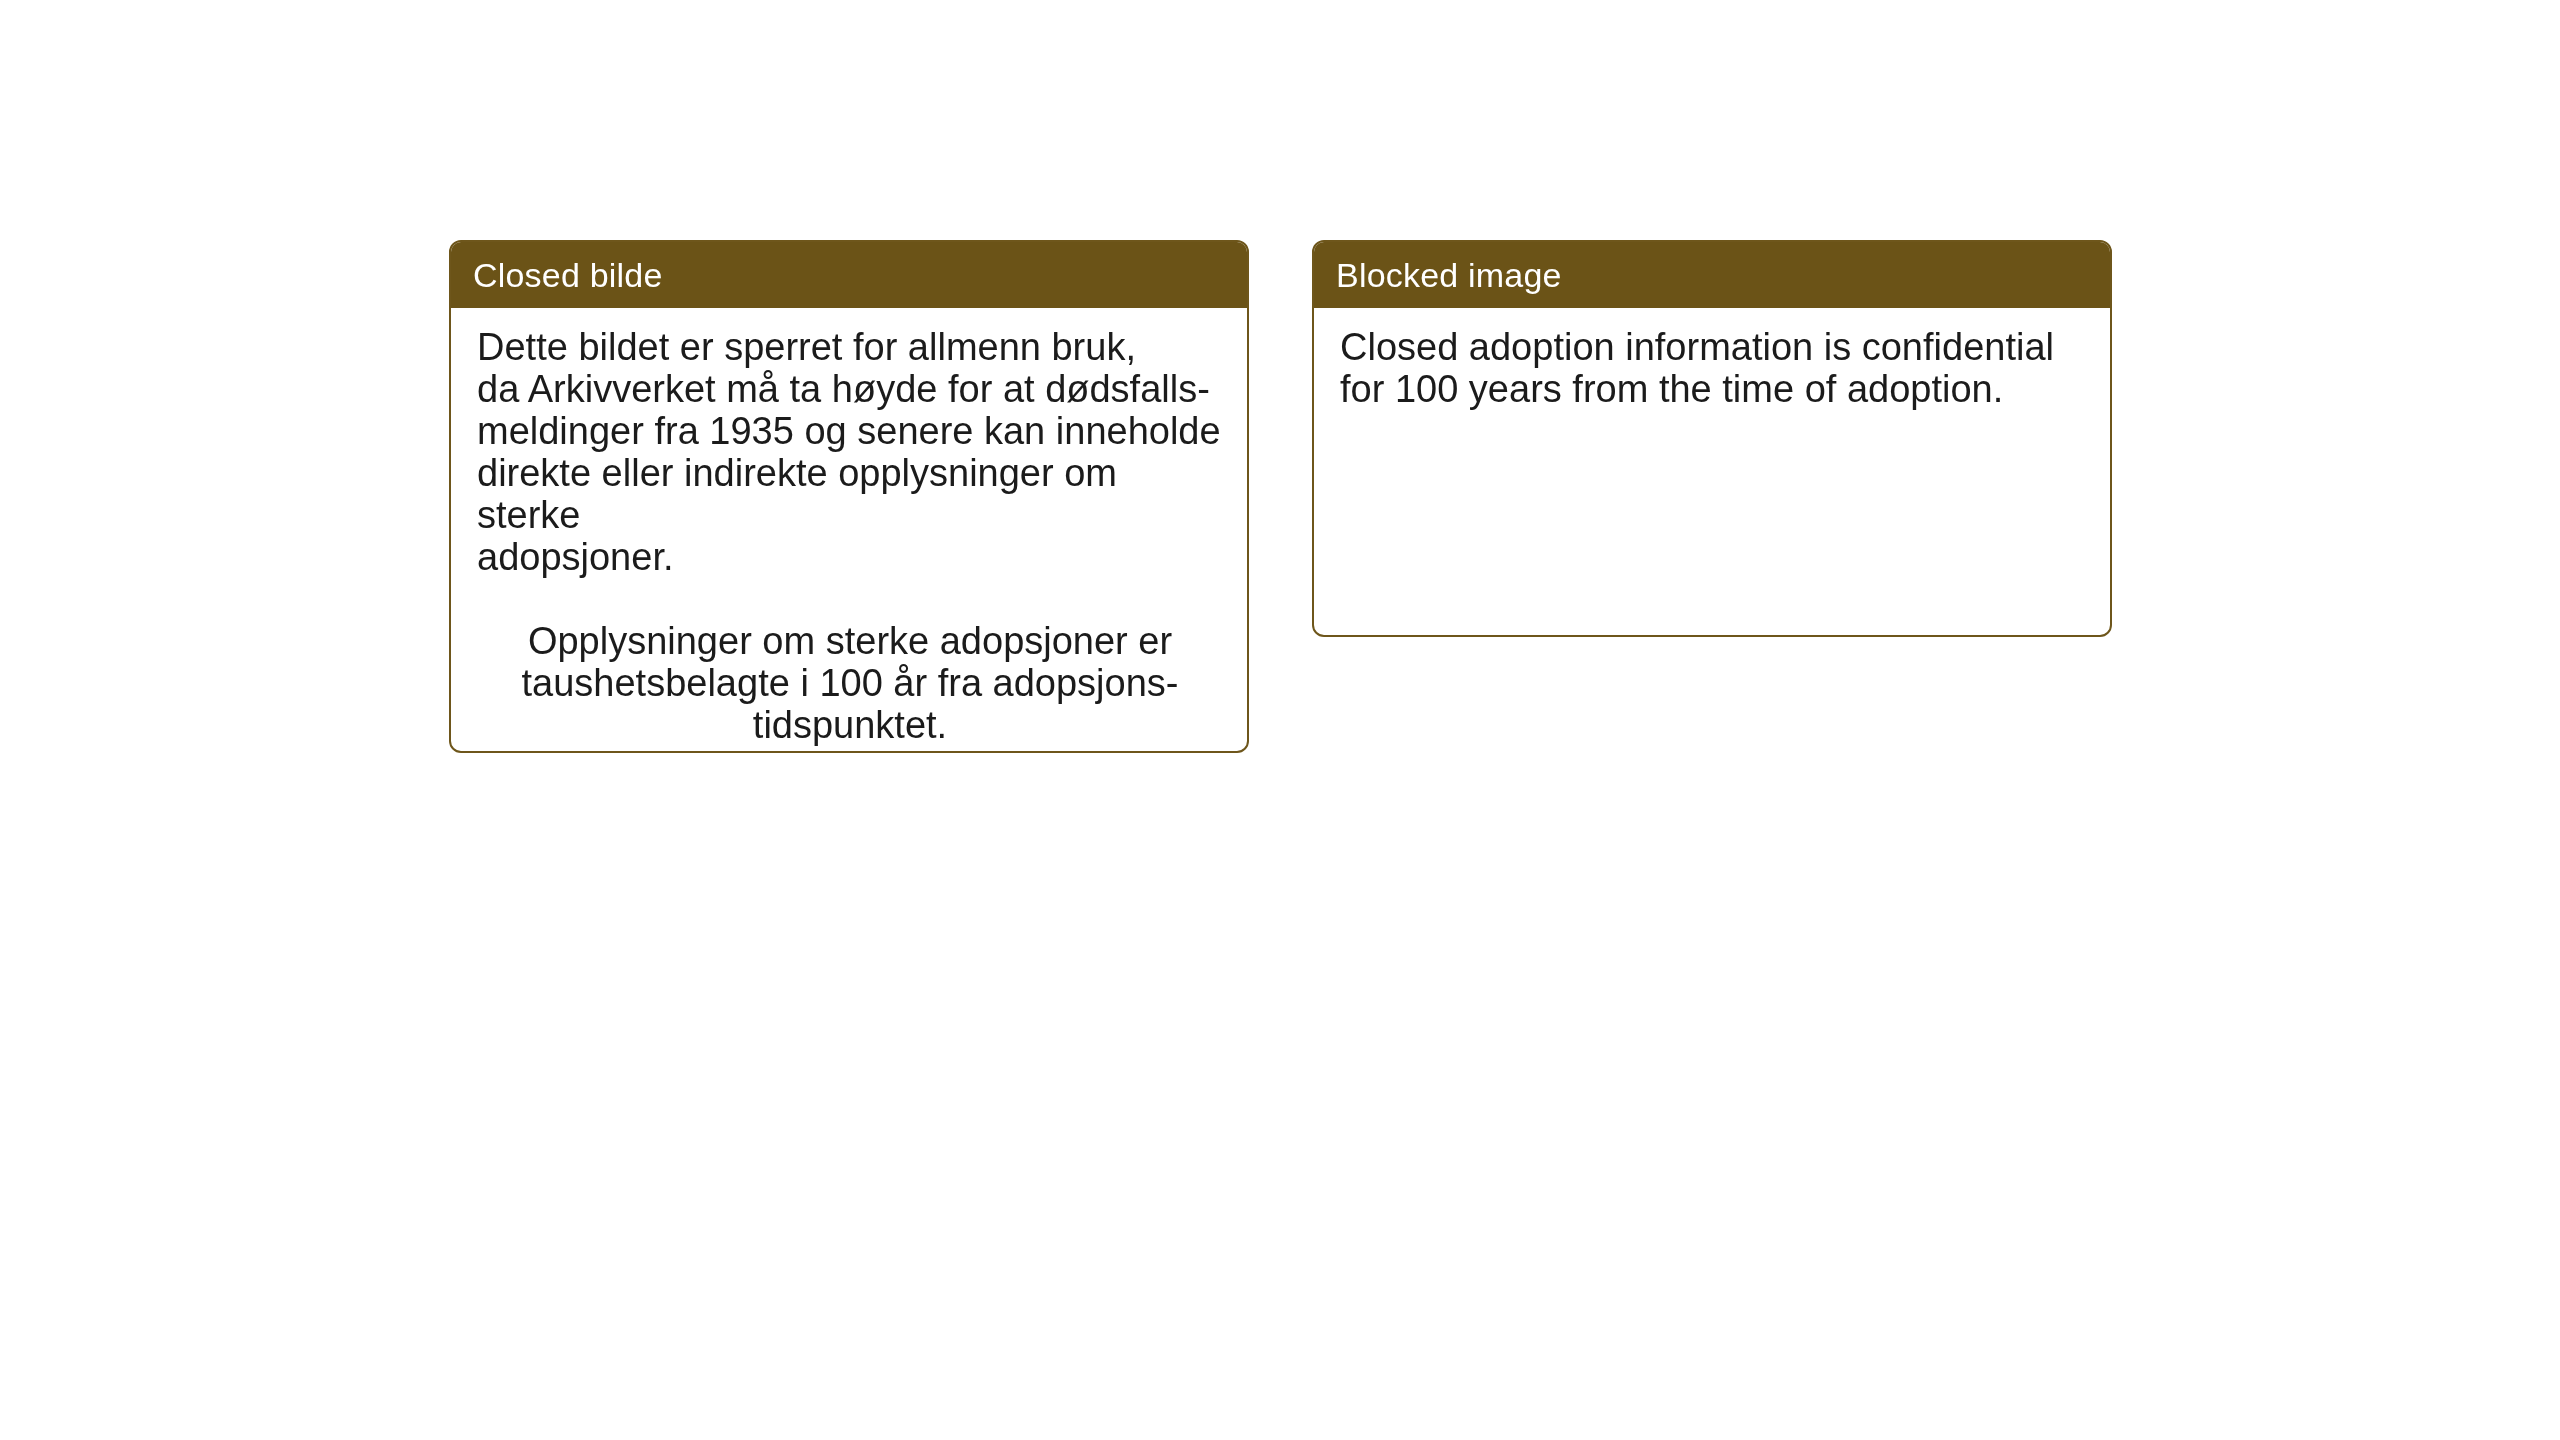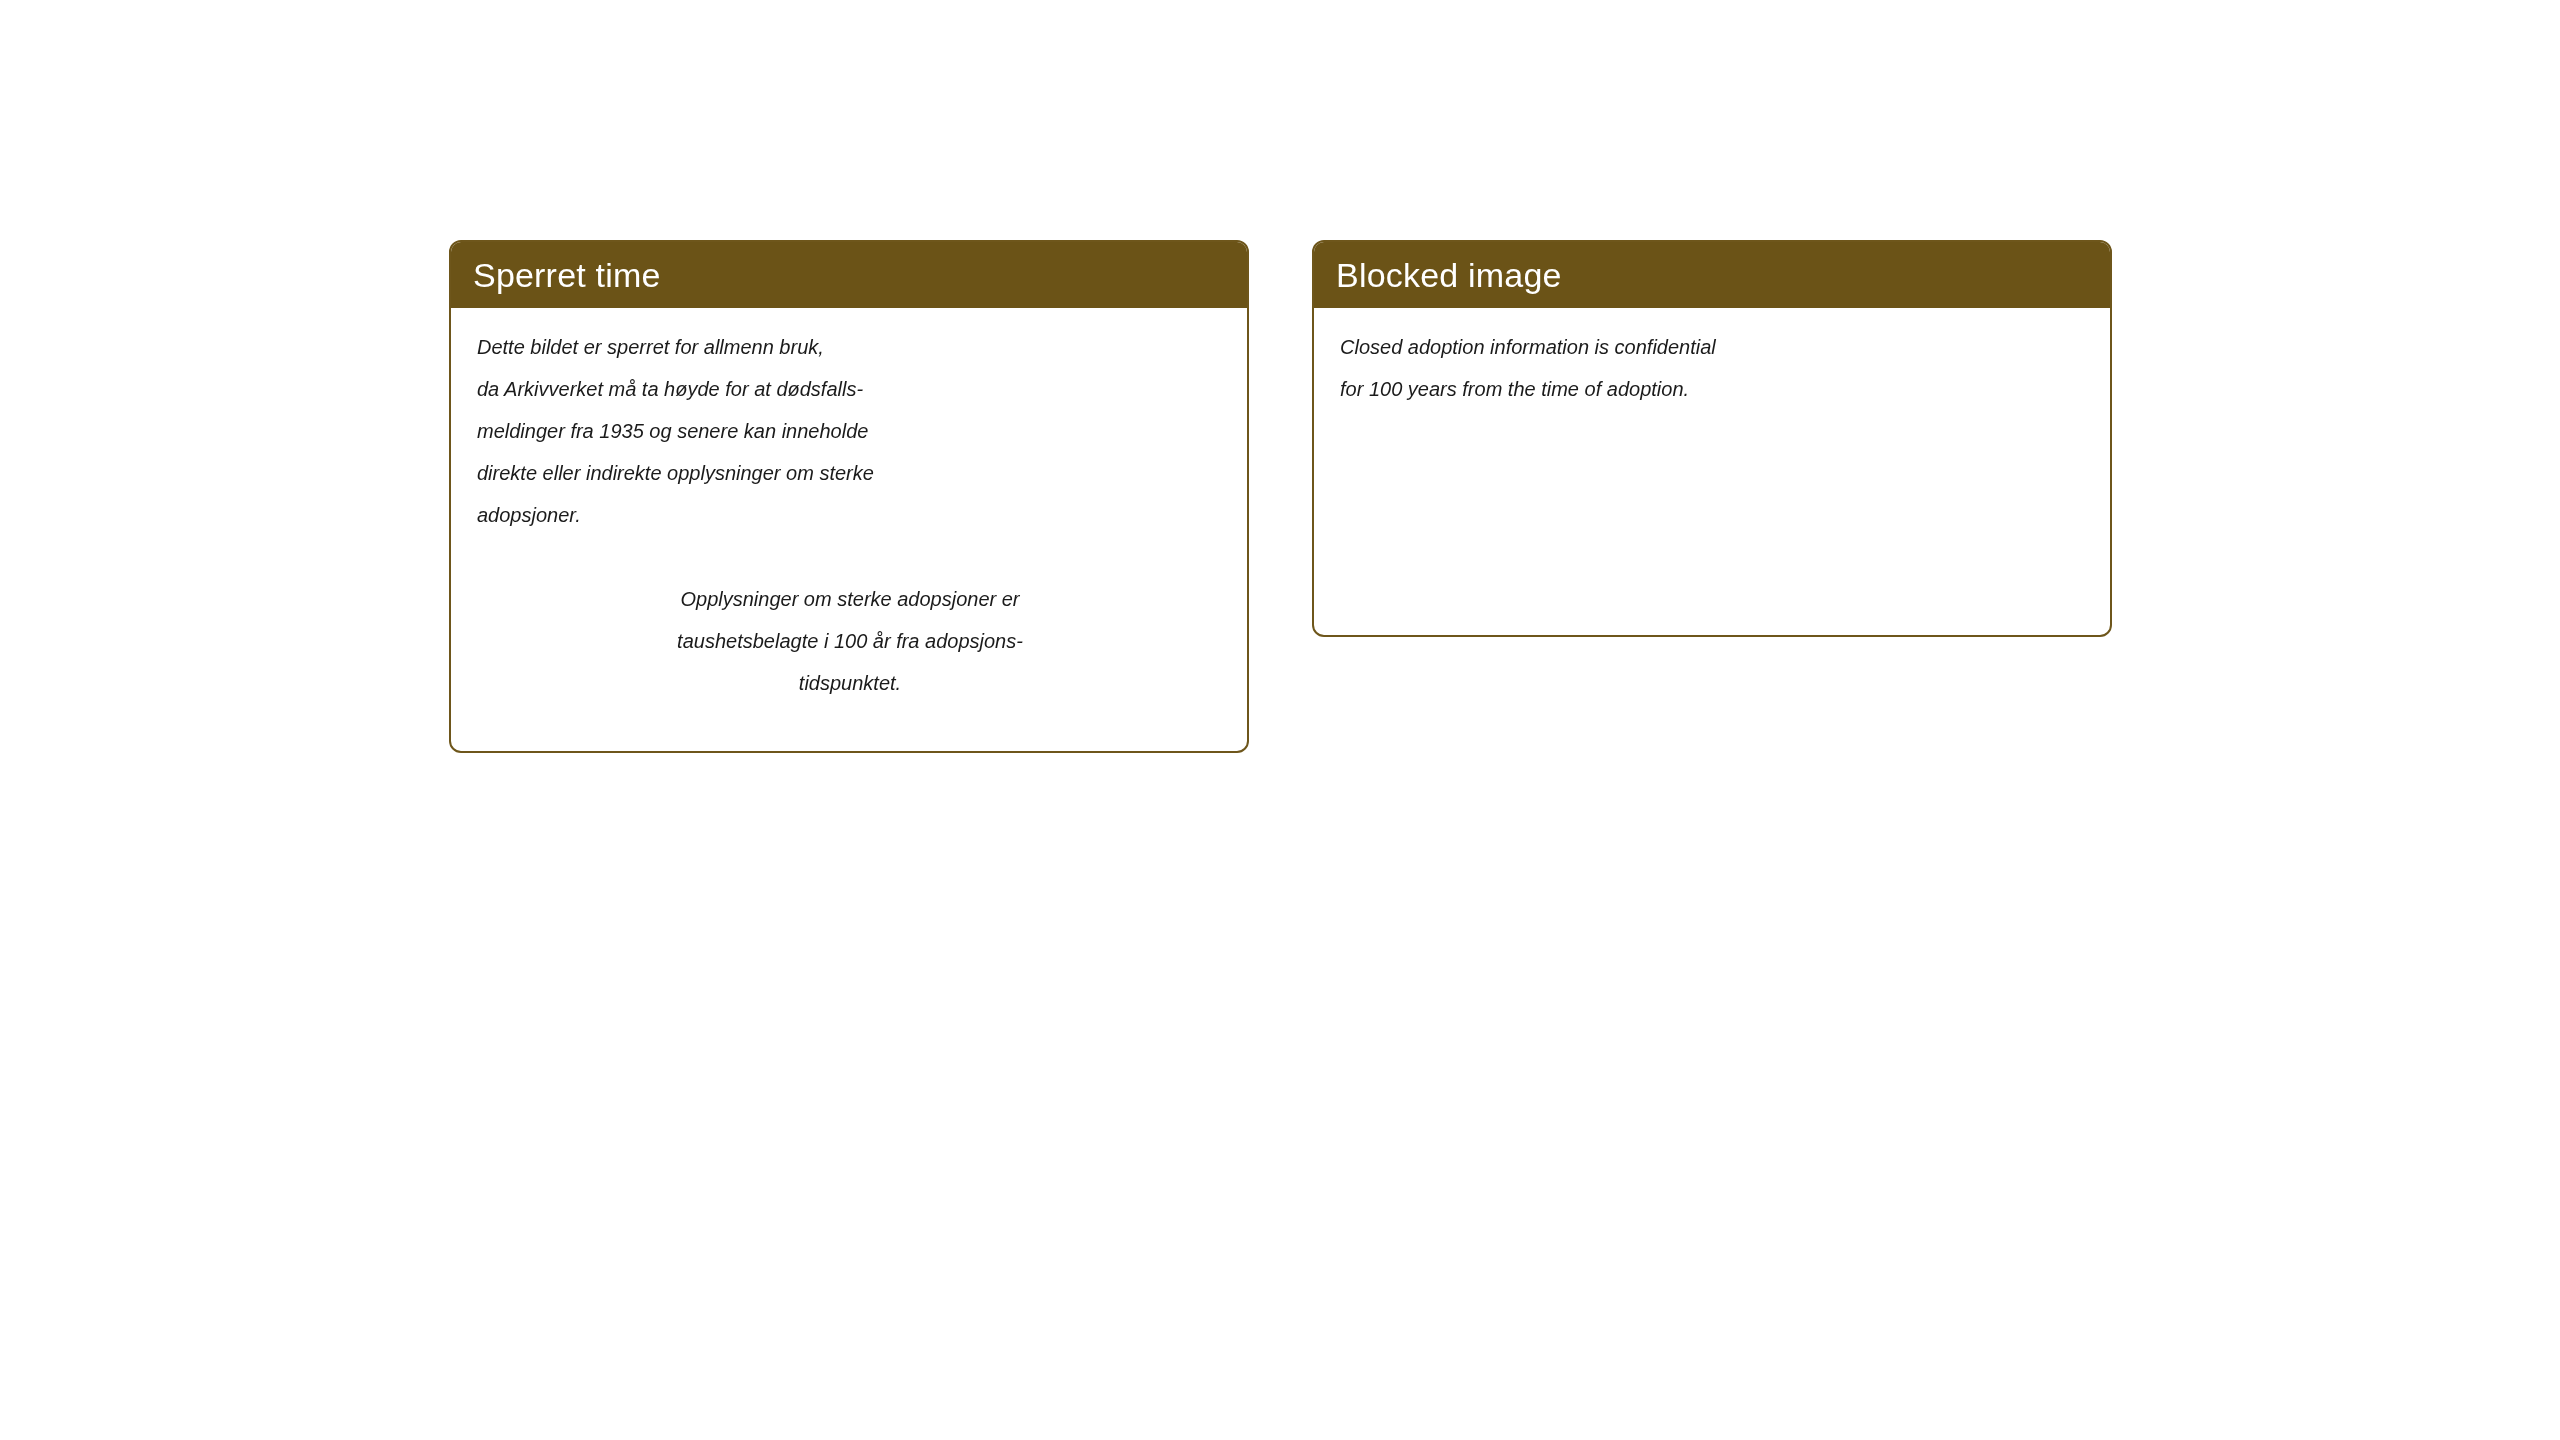--- a/index.html
+++ b/index.html
@@ -30,23 +30,22 @@
     background: #6b5317;
     color: #ffffff;
     font-size: 34px;
     line-height: 1.0;
     padding: 16px 0 16px 22px;
     letter-spacing: 0.2px;
   }
   .panel-body {
     padding: 18px 24px 20px 32px;
     color: #1b1b1b;
-    font-size: 20px;
+    font-size: 38px;
     line-height: 42px;
-    font-style: italic;
   }
   .panel-body p {
     margin: 0;
     white-space: pre-line;
   }
   .panel-body p + p {
     margin-top: 42px;
     text-align: center;
   }
 
@@ -65,21 +64,21 @@
   }
   #panel-blocked-no .panel-body { padding-left: 26px; }
   #panel-blocked-en .panel-body { padding-left: 26px; }
 </style>
 </head>
 <body>
 
 <div class="stage">
 
   <section class="panel" id="panel-blocked-no">
-    <header class="panel-header">Sperret time</header>
+    <header class="panel-header">Closed bilde</header>
     <div class="panel-body">
       <p>Dette bildet er sperret for allmenn bruk,
 da Arkivverket må ta høyde for at dødsfalls-
 meldinger fra 1935 og senere kan inneholde
 direkte eller indirekte opplysninger om sterke
 adopsjoner.</p>
       <p>Opplysninger om sterke adopsjoner er
 taushetsbelagte i 100 år fra adopsjons-
 tidspunktet.</p>
     </div>

